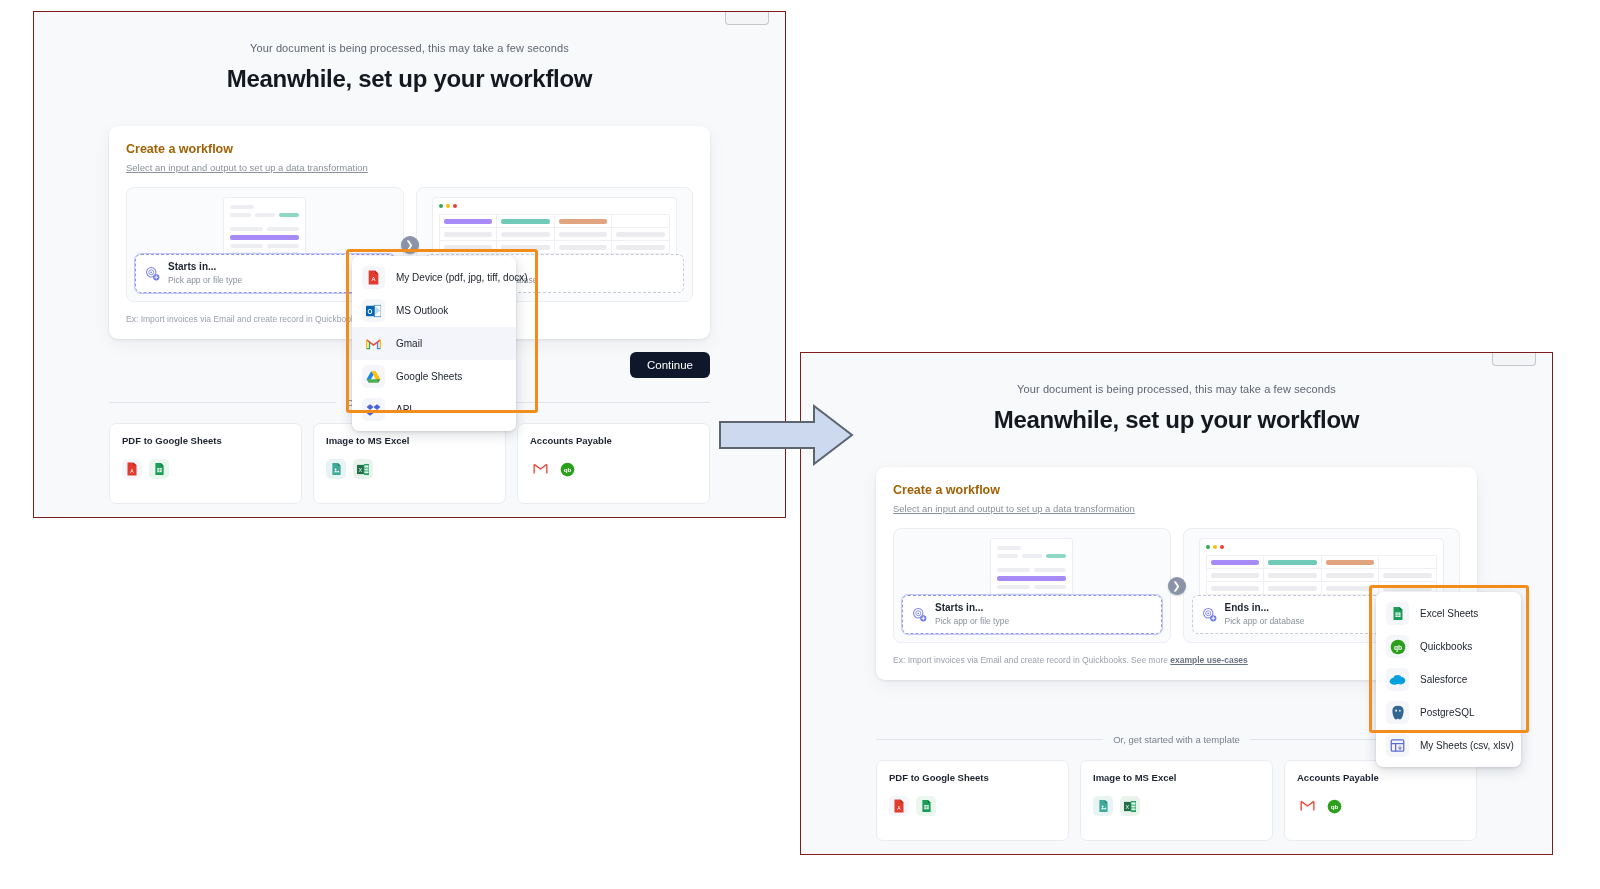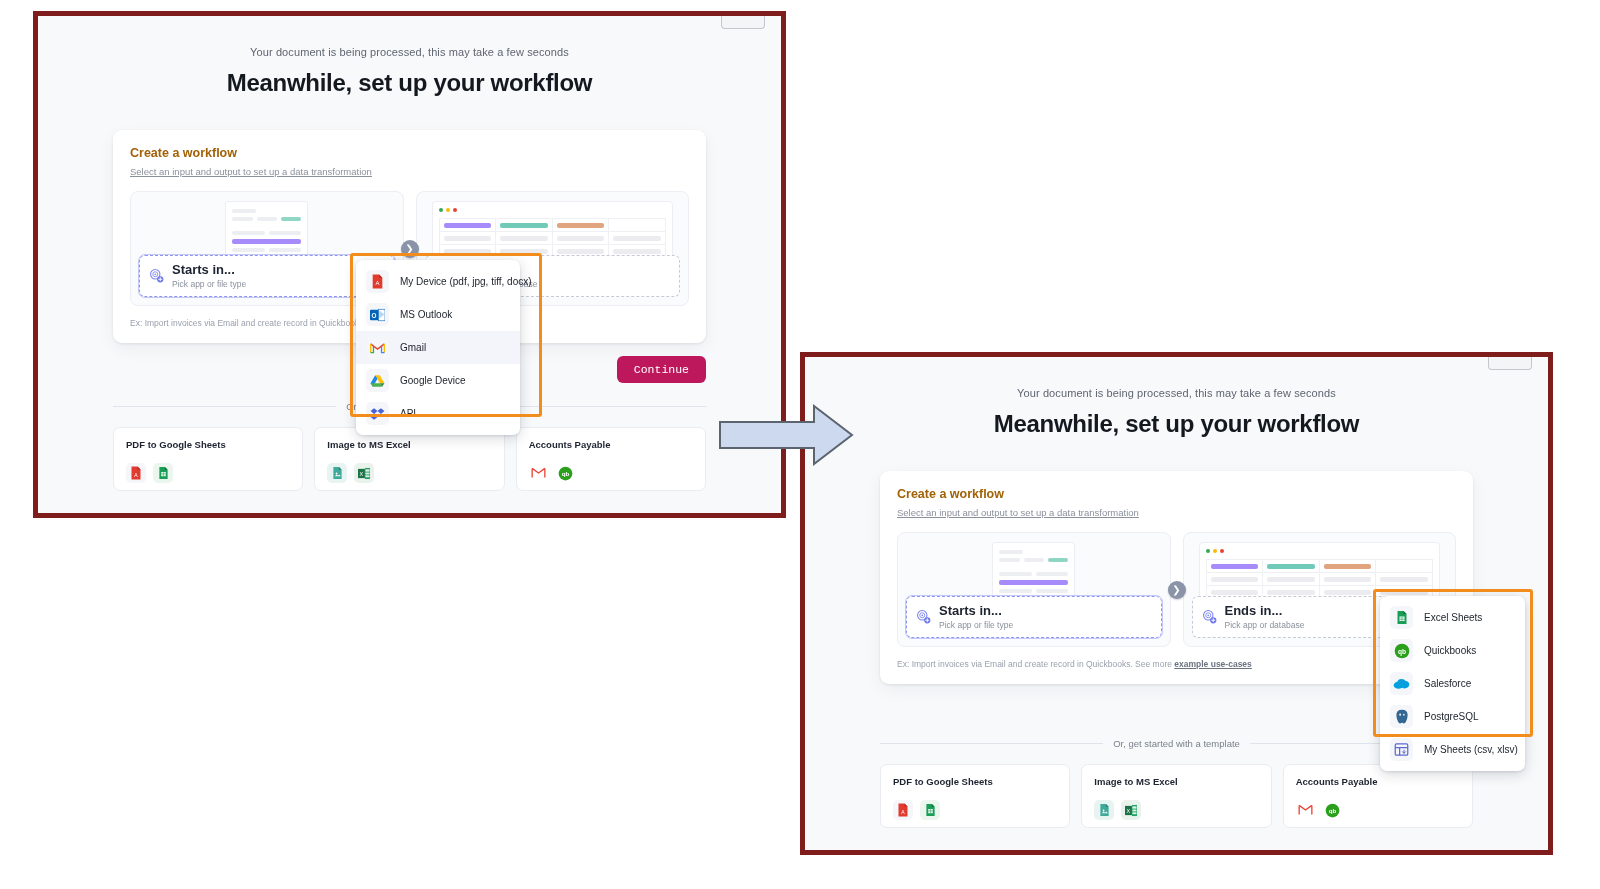--- a/index.html
+++ b/index.html
@@ -8,21 +8,21 @@
     background: #ffffff;
     font-family: "Liberation Sans", sans-serif;
     position: relative;
     overflow: hidden;
   }
 
   
   .window {
     position: absolute;
     background: #f7f9fb;
-    border: 5px solid #7f1d1d;
+    border: 1px solid #7f1d1d;
     overflow: hidden;
   }
   .window.left  { left: 33px;  top: 11px;  width: 753px; height: 507px; }
   .window.right { left: 800px; top: 352px; width: 753px; height: 503px; }
 
   .window-notch {
     position: absolute;
     top: -1px; right: 16px;
     width: 44px; height: 14px;
     background: #f4f5f7;
@@ -132,21 +132,21 @@
   }
   .selector.active {
     border: 1px dashed #8f96f0;
     outline: 1px solid #c3c8f7;
   }
   .sel-icon {
     width: 15px; height: 15px;
     flex: none;
     position: relative;
   }
-  .sel-txt-main { font-size: 13px; font-weight: bold; color: #1d2330; line-height: 1.25; }
+  .sel-txt-main { font-size: 10px; font-weight: bold; color: #1d2330; line-height: 1.25; }
   .sel-txt-sub  { font-size: 8.5px; color: #8a909c; line-height: 1.3; margin-top: 1px; }
 
   
   .chip {
     position: absolute;
     left: 50%; top: 50%;
     transform: translate(-50%, -50%);
     width: 18px; height: 18px;
     border-radius: 50%;
     background: #8a93a8;
@@ -164,26 +164,26 @@
   }
   .wf-ex a { color: #6b7280; font-weight: bold; text-decoration: underline; text-align: right; }
 
   
   .continue-row {
     position: absolute;
     left: 75px; right: 75px;
     display: flex; justify-content: flex-end;
   }
   .btn-continue {
-    background: #be185d;
+    background: #0f172a;
     color: #ffffff;
     border: none;
     border-radius: 6px;
     font-size: 11.5px;
-    font-family: Liberation Mono, monospace;
+    font-family: Liberation Sans, sans-serif;
     padding: 7px 17px;
     cursor: pointer;
   }
 
   
   .divider {
     position: absolute;
     left: 75px; right: 75px;
     display: flex; align-items: center; gap: 10px;
     font-size: 9.5px; color: #7b818d;
@@ -196,21 +196,21 @@
   .tpl-row {
     position: absolute;
     left: 75px; right: 75px;
     display: flex; gap: 11px;
   }
   .tpl-card {
     flex: 1;
     background: #fff;
     border: 1px solid #e9ecf1;
     border-radius: 7px;
-    padding: 11px 12px 7px 12px;
+    padding: 11px 12px 24px 12px;
     min-height: 62px;
   }
   .tpl-title { font-size: 9.5px; font-weight: bold; color: #1d2330; }
   .tpl-icons { display: flex; gap: 7px; margin-top: 13px; }
 
   
   .dropdown {
     position: absolute;
     background: #ffffff;
     border-radius: 7px;
@@ -509,21 +509,21 @@
       </div>
       <div class="dd-item">
         <span class="dd-ico-wrap">
           <svg width="15" height="14" viewBox="0 0 26 24">
               <path d="M9 2h8l8 14h-8z" fill="#ffc107"></path>
               <path d="M9 2L1 16l4 6 8-14z" fill="#1e88e5"></path>
               <path d="M1 16h16l4 6H5z" fill="#4caf50"></path>
               <path d="M17 16h8l-4 6z" fill="#388e3c"></path>
             </svg>
         </span>
-        <span>Google Device</span>
+        <span>Google Sheets</span>
       </div>
       <div class="dd-item">
         <span class="dd-ico-wrap">
           <svg width="15" height="14" viewBox="0 0 26 24">
               <path d="M7 2L1 7l6 5 6-5z" fill="#4b63d8"></path>
               <path d="M19 2l6 5-6 5-6-5z" fill="#4b63d8"></path>
               <path d="M1 17l6-5 6 5-6 5z" fill="#4b63d8"></path>
             </svg>
         </span>
         <span>API</span>

